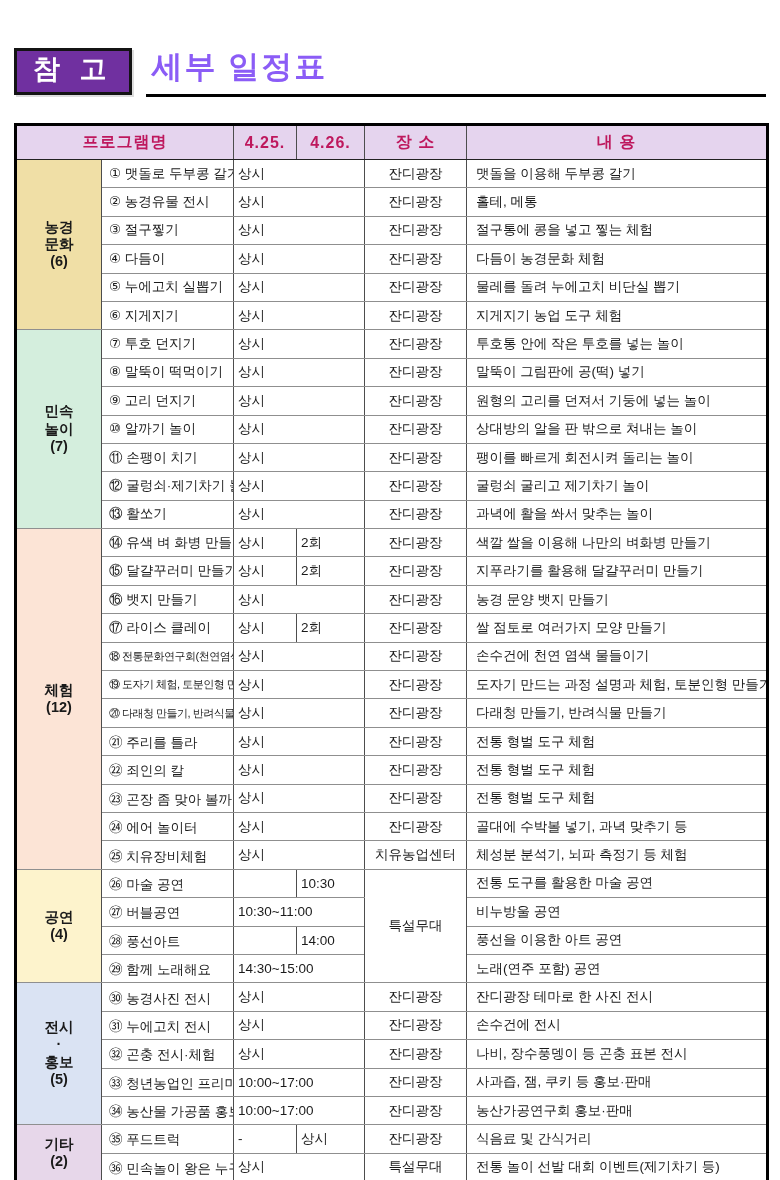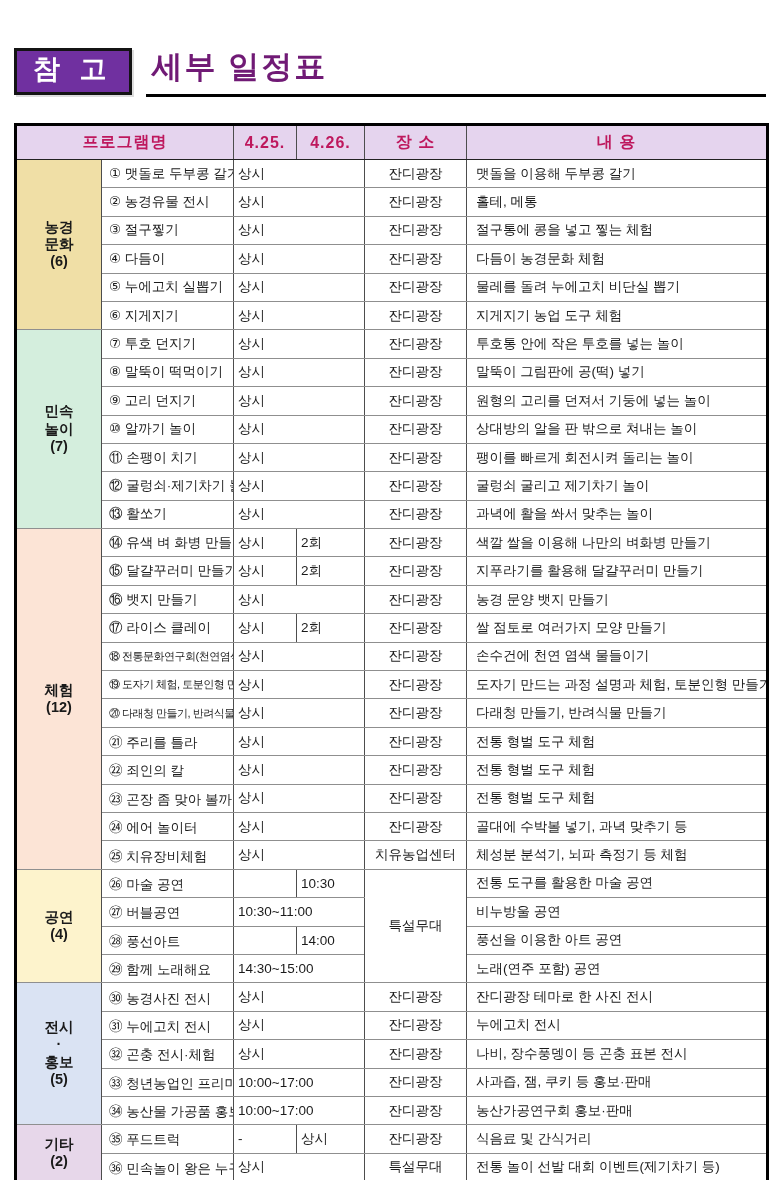--- a/index.html
+++ b/index.html
@@ -12,21 +12,21 @@
 
   
   .title-row{display:flex;align-items:center;gap:14px;margin-bottom:26px;}
   .badge{
     display:inline-block;background:var(--accent,#7030a0);color:#fff;
     border:3px solid #141414;font-weight:bold;font-size:27px;
     padding:3px 16px 6px 16px;letter-spacing:6px;line-height:1.15;
     box-shadow:2px 2px 0 #00000022;
   }
   .title-wrap{flex:1;border-bottom:3px solid #000;padding:0 0 6px 6px;}
-  .title-wrap h1{margin:0;font-size:31px;font-weight:bold;letter-spacing:2px;color:#701a75;}
+  .title-wrap h1{margin:0;font-size:31px;font-weight:bold;letter-spacing:2px;color:#8b5cf6;}
 
   
   table.sched{
     border-collapse:collapse;table-layout:fixed;width:752px;
     border:3px solid #000;
   }
   col.c-group{width:86px;}
   col.c-name{width:132px;}
   col.c-d1{width:63px;}
   col.c-d2{width:68px;}
@@ -290,21 +290,21 @@
           </td>
           <td class="name-cell">㉚ 농경사진 전시</td>
           <td class="time-cell" colspan="2">상시</td>
           <td class="place-cell">잔디광장</td>
           <td class="desc-cell">잔디광장 테마로 한 사진 전시</td>
         </tr>
         <tr>
           <td class="name-cell">㉛ 누에고치 전시</td>
           <td class="time-cell" colspan="2">상시</td>
           <td class="place-cell">잔디광장</td>
-          <td class="desc-cell">누에고치 전시</td>
+          <td class="desc-cell">손수건에 전시</td>
         </tr>
         <tr>
           <td class="name-cell">㉜ 곤충 전시·체험</td>
           <td class="time-cell" colspan="2">상시</td>
           <td class="place-cell">잔디광장</td>
           <td class="desc-cell">나비, 장수풍뎅이 등 곤충 표본 전시</td>
         </tr>
         <tr>
           <td class="name-cell">㉝ 청년농업인 프리마켓</td>
           <td class="time-cell" colspan="2">10:00~17:00</td>

